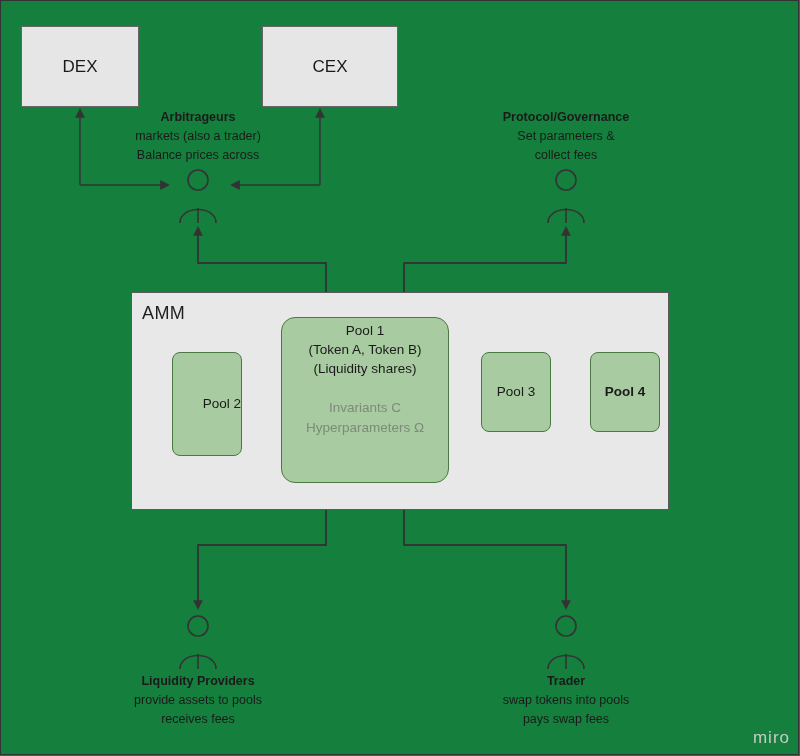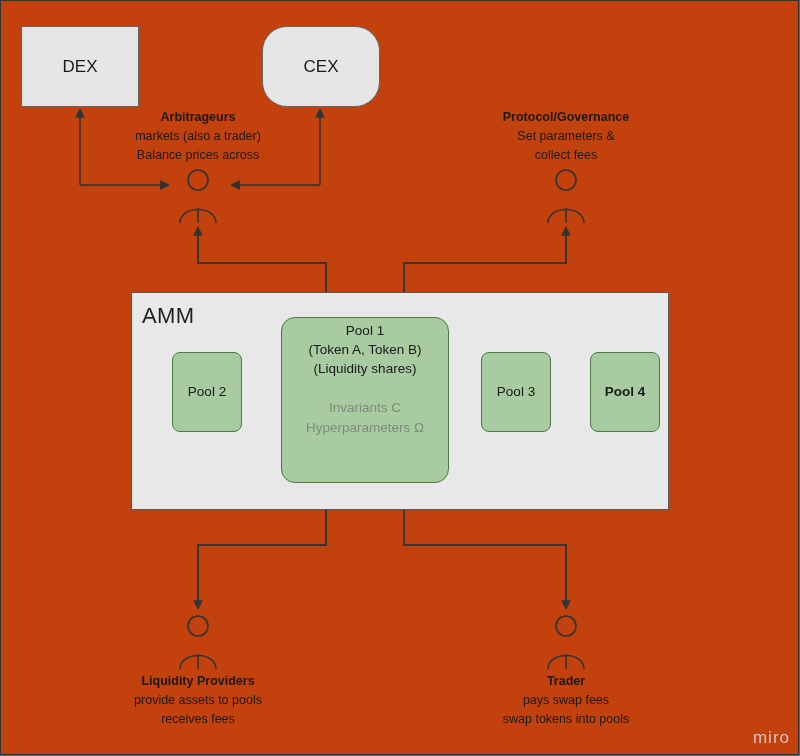--- a/index.html
+++ b/index.html
@@ -8,21 +8,21 @@
     background: #ffffff;
   }
   body {
     font-family: "Liberation Sans", sans-serif;
   }
   #canvas {
     position: relative;
     width: 800px;
     height: 756px;
     overflow: hidden;
-    background: #c2410c;
+    background: #15803d;
   }
   #frame {
     position: absolute;
     left: 0;
     top: 0;
     width: 799px;
     height: 755px;
     border: 1px solid #333333;
     box-sizing: border-box;
   }
@@ -49,21 +49,21 @@
     font-size: 17px;
   }
   .amm-region {
     background: #e8e8e8;
     border: 1px solid #5a5a5a;
   }
   .amm-label {
     position: absolute;
     left: 142px;
     top: 303px;
-    font-size: 22px;
+    font-size: 18px;
     color: #1f1f1f;
     letter-spacing: 0.4px;
   }
   .pool {
     background: #a8cba1;
     border: 1px solid #4a7a42;
     border-radius: 8px;
     font-size: 13.5px;
     line-height: 1.35;
     color: #1a1a1a;
@@ -148,28 +148,28 @@
 
       <path d="M 404 482 L 404 545 L 566 545 L 566 608" marker-end="url(#arrow)"></path>
       <path d="M 566 608 L 566 545 L 404 545 L 404 482" marker-end="url(#arrow)"></path>
     </g>
   </svg>
 
   <div class="box venue" style="left:21px; top:26px; width:118px; height:81px;">
     <span>DEX</span>
   </div>
 
-  <div class="box venue" style="left:262px; top:26px; width:118px; height:81px;border-radius:25px;">
+  <div class="box venue" style="left:262px; top:26px; width:136px; height:81px;">
     <span>CEX</span>
   </div>
 
   <div class="box amm-region" style="left:131px; top:292px; width:538px; height:218px;"></div>
   <div class="amm-label">AMM</div>
 
-  <div class="box pool" style="left:172px; top:352px; width:70px; height:80px;">
+  <div class="box pool" style="left:172px; top:352px; width:70px; height:104px;justify-content:flex-end;">
     <span>Pool 2</span>
   </div>
 
   <div class="box pool-main" style="left:281px; top:317px; width:168px; height:166px;">
     <span>Pool 1</span>
     <span>(Token A, Token B)</span>
     <span>(Liquidity shares)</span>
     <span class="muted">Invariants C</span>
     <span class="muted" style="margin-top:0;">Hyperparameters Ω</span>
   </div>
@@ -223,18 +223,18 @@
 
   <div class="actor" style="left:536px; top:613px;">
     <svg width="60" height="58" viewBox="0 0 60 58">
       <circle cx="30" cy="13" r="10" fill="none" stroke="#333333" stroke-width="1.6"></circle>
       <path d="M 12 56 C 12 38 48 38 48 56" fill="none" stroke="#333333" stroke-width="1.6"></path>
       <line x1="30" y1="41" x2="30" y2="56" stroke="#333333" stroke-width="1.6"></line>
     </svg>
   </div>
   <div class="caption" style="left:476px; top:672px; width:180px;">
     <span class="title">Trader</span>
+    <span class="line">swap tokens into pools</span>
     <span class="line">pays swap fees</span>
-    <span class="line">swap tokens into pools</span>
   </div>
 
   <div class="watermark">miro</div>
 </div>
 
 </body></html>

